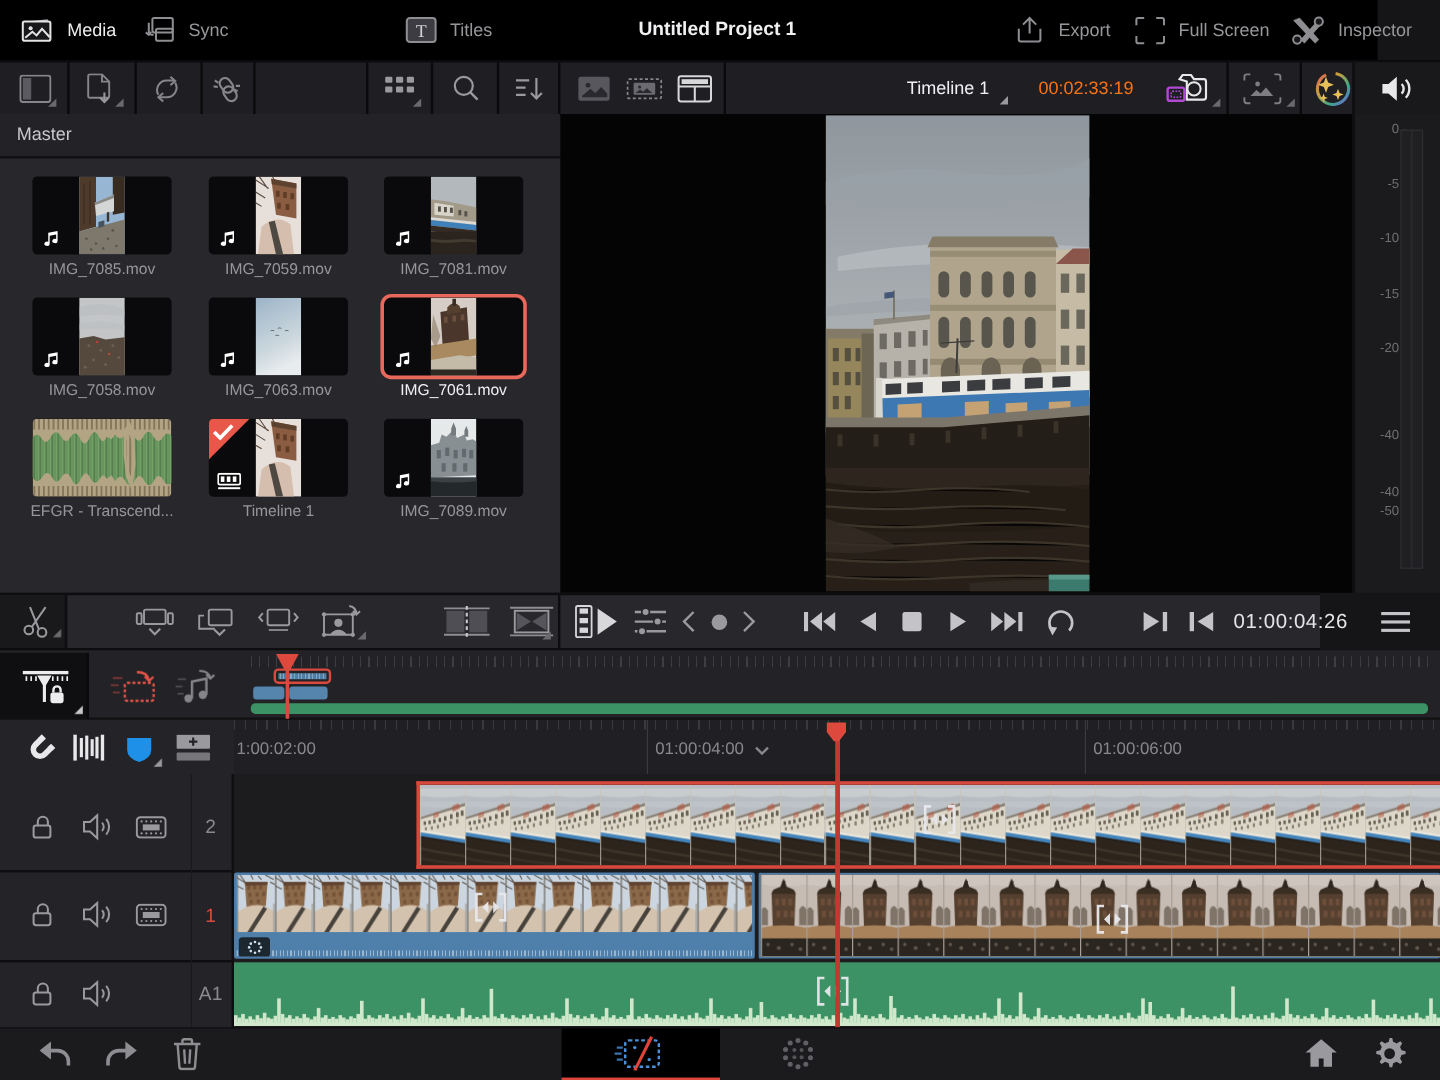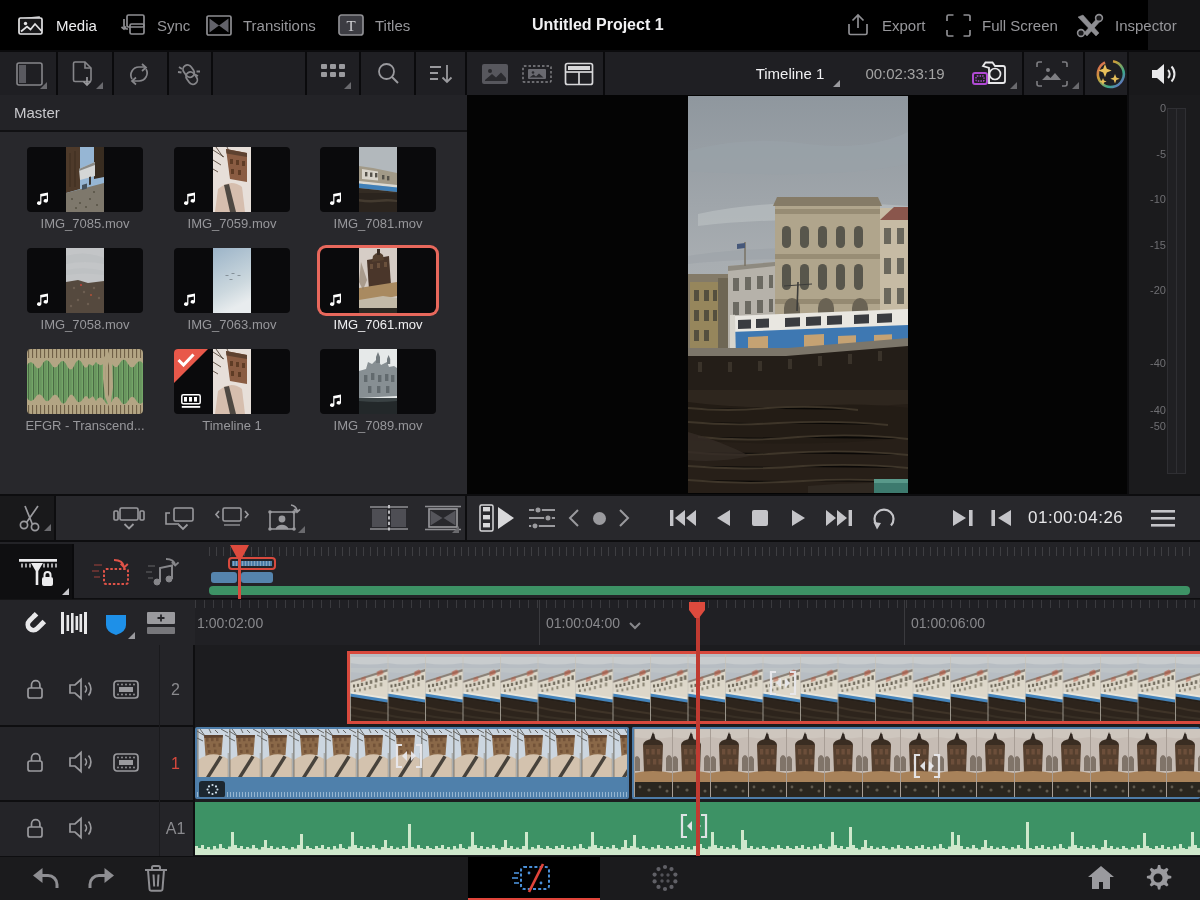--- a/index.html
+++ b/index.html
@@ -27,21 +27,21 @@
   color:#c9c9cd; font-size:15px; line-height:36px; padding-left:14px; border-bottom:2px solid #111113; }
 .thumb { position:absolute; width:116px; height:65px; background:#0a0a0c; border-radius:4px; overflow:hidden; }
 .tlabel { position:absolute; width:150px; text-align:center; font-size:13px; color:#97979b; }
 
 #viewer { position:absolute; left:467px; top:95px; width:660px; height:399px; background:#040404; }
 #meter { position:absolute; left:1127px; top:95px; width:73px; height:399px; background:#1b1b1d;
   border-left:2px solid #0d0d0f; }
 #meter .lab { position:absolute; color:#6f6f73; font-size:11px; right:34px; }
 #meter .tick { position:absolute; right:28px; width:4px; height:1px; background:#55555a; }
 
-#transport { position:absolute; left:0; top:494px; width:1200px; height:48px; background:#28282c;
+#transport { position:absolute; left:0; top:494px; width:1100px; height:48px; background:#28282c;
   border-top:2px solid #0d0d0f; border-bottom:2px solid #0d0d0f; }
 #transport .ltile { position:absolute; left:0; top:0; width:56px; height:44px; background:#19191b; border-right:2px solid #0d0d0f; }
 #transport .ic { position:absolute; top:0; height:44px; display:flex; align-items:center; justify-content:center; }
 #tc2 { position:absolute; left:1028px; top:12px; color:#e6e6e8; font-size:17px; letter-spacing:0.5px; }
 
 #mini { position:absolute; left:0; top:542px; width:1200px; height:57px; background:#232327; border-bottom:1px solid #0e0e10; }
 #mini .ltile { position:absolute; left:0; top:2px; width:74px; height:55px; background:#0f0f11; border-right:2px solid #0a0a0c; }
 
 #rulerrow { position:absolute; left:0; top:600px; width:1200px; height:45px; background:#202024; }
 #snaptools { position:absolute; left:0; top:0; width:195px; height:45px; background:#242428; }
@@ -83,27 +83,20 @@
     <svg width="29" height="27" viewBox="0 0 29 27">
           <g fill="none" stroke="#8e8e92" stroke-width="1.7">
             <rect x="9" y="3" width="17" height="12" rx="1.5"></rect>
             <rect x="12" y="12" width="14" height="10" rx="1.5"></rect>
             <path d="M6 7 v7 a3 3 0 0 0 3 3 h1"></path>
             <path d="M8 14.5 l-2 2.5 -2.5 -2"></path>
           </g>
         </svg>
     <span>Sync</span>
   </div>
-  <div class="item" style="left:205px">
-    <svg width="28" height="23" viewBox="0 0 28 23">
-          <rect x="2" y="2" width="24" height="19" rx="1.5" fill="none" stroke="#8e8e92" stroke-width="1.7"></rect>
-          <path d="M4.5 4.5 L23.5 18.5 V4.5 L4.5 18.5 Z" fill="#62626a"></path>
-        </svg>
-    <span>Transitions</span>
-  </div>
   <div class="item" style="left:337px">
     <svg width="28" height="24" viewBox="0 0 28 24">
           <rect x="2" y="2" width="24" height="20" rx="2.5" fill="#3c3c42" stroke="#8e8e92" stroke-width="1.7"></rect>
           <text x="14" y="17.5" text-anchor="middle" font-size="15" fill="#d0d0d4" font-family="Liberation Serif">T</text>
         </svg>
     <span>Titles</span>
   </div>
   <div id="title" style="left:532px">Untitled Project 1</div>
   <div class="item" style="left:844px">
     <svg width="28" height="28" viewBox="0 0 28 28">
@@ -234,21 +227,21 @@
             <rect x="1.5" y="1.5" width="27" height="21" rx="2"></rect>
             <path d="M1.5 10 h27"></path>
             <path d="M15 10 v13"></path>
           </g>
           <rect x="4" y="4" width="22" height="4" fill="#d8d8da"></rect>
         </svg>
   </div>
 
   <div class="ic" style="left:735px; width:110px; color:#f0f0f2; font-size:15px">Timeline 1</div>
   <div class="corner" style="left:833px; top:28px; border-bottom-color:#9a9a9e"></div>
-  <div class="ic" style="left:855px; width:100px; color:#a3a3a3; font-size:15px">00:02:33:19</div>
+  <div class="ic" style="left:855px; width:100px; color:#f97316; font-size:15px">00:02:33:19</div>
   <div class="ic" style="left:968px; width:44px">
     <svg width="38" height="32" viewBox="0 0 38 32">
           <g fill="none">
             <path d="M12 8 l2.5 -3.5 h7 L24 8 h8 a2 2 0 0 1 2 2 v13 a2 2 0 0 1 -2 2 h-14 v-15 z" stroke="#e8e8ea" stroke-width="1.8"></path>
             <circle cx="24" cy="16" r="5.5" stroke="#e8e8ea" stroke-width="1.7"></circle>
             <rect x="2" y="15" width="14" height="11" rx="2" stroke="#b04ad4" stroke-width="2" fill="#1f1f23"></rect>
             <rect x="5" y="18" width="8" height="5" rx="1" stroke="#b04ad4" stroke-width="1.3" stroke-dasharray="1.4 1.2"></rect>
           </g>
         </svg>
   </div>

